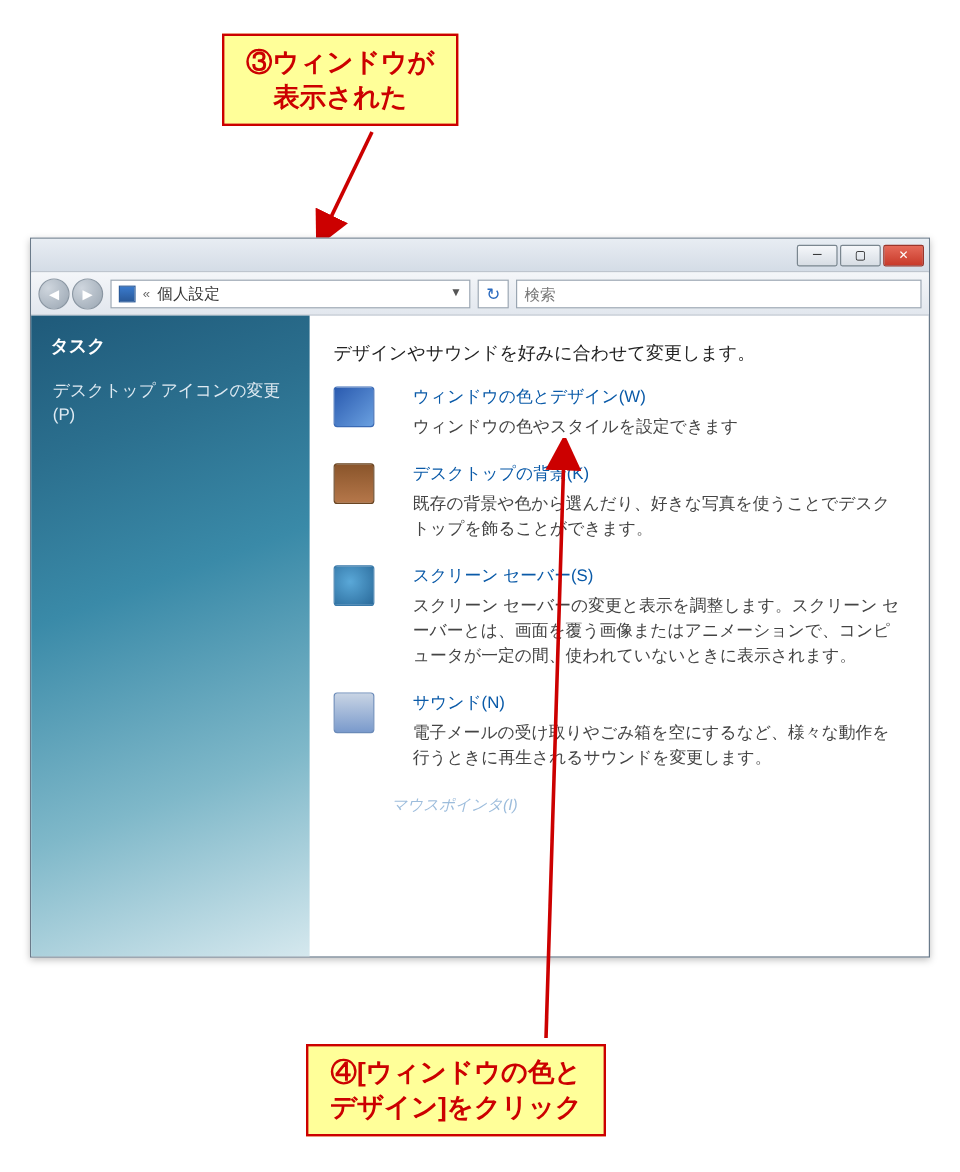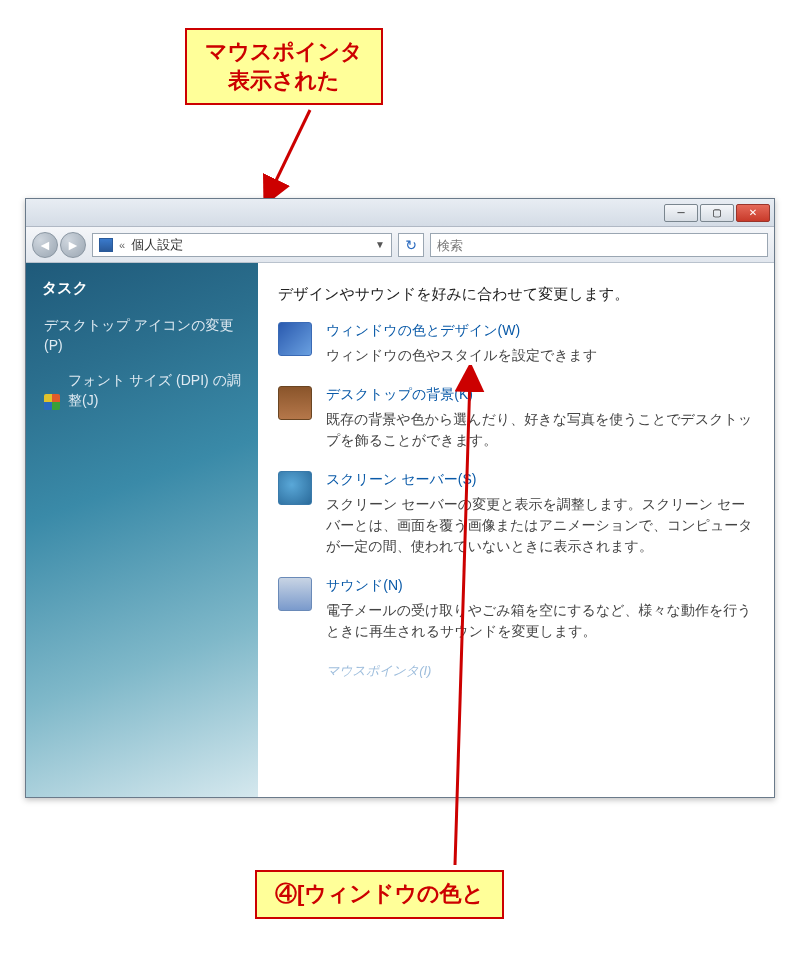--- a/index.html
+++ b/index.html
@@ -135,21 +135,21 @@
   }
   .main {
     flex: 1;
     padding: 22px 20px;
     overflow: hidden;
     color: #333;
   }
   .main-heading { font-size: 15px; margin-bottom: 18px; color:#222;}
   .opt-row {
     display: flex;
-    gap: 14px;
+    gap: 32px;
     margin-bottom: 20px;
   }
   .opt-icon {
     width: 34px; height: 34px;
     flex-shrink: 0;
     border-radius: 3px;
   }
   .ico-color { background: linear-gradient(135deg,#2a5aaf,#6aa0e0); border:1px solid #3a6ab5;}
   .ico-desktop { background: linear-gradient(#8a552b,#b5774a); border:1px solid #6a4522;}
   .ico-saver { background: radial-gradient(circle at 40% 40%, #5aa8d8, #2a6a9a); border:1px solid #3a7aaa;}
@@ -165,21 +165,21 @@
     font-size: 14px;
     color: #444;
     line-height: 1.5;
   }
   .cutoff-item { opacity:0.4; font-size:13px; color:#0a5aa8; margin-left:48px;font-style:italic; }
 </style>
 </head>
 <body>
 
 <div class="callout callout-1">
-  <div>マウスポインタ</div>
+  <div>③ウィンドウが</div>
   <div>表示された</div>
 </div>
 
 <svg class="arrow" style="left:260px; top:105px;" width="70" height="100">
   <defs>
       <marker id="ah1" markerWidth="10" markerHeight="10" refX="5" refY="5" orient="auto">
     <path d="M0,0 L10,5 L0,10 Z" fill="#cc0000"></path>
   </marker>
     </defs>
   <line x1="50" y1="5" x2="10" y2="88" stroke="#cc0000" stroke-width="3" marker-end="url(#ah1)"></line>
@@ -204,24 +204,20 @@
     </div>
     <div class="refresh-btn">↻</div>
     <div class="search-box">検索</div>
   </div>
   <div class="content">
     <div class="sidebar">
       <div class="sb-title">タスク</div>
       <div class="sb-link">
         <span>デスクトップ アイコンの変更(P)</span>
       </div>
-      <div class="sb-link">
-        <span class="icon shield-icon"></span>
-        <span>フォント サイズ (DPI) の調整(J)</span>
-      </div>
     </div>
     <div class="main">
       <div class="main-heading">デザインやサウンドを好みに合わせて変更します。</div>
 
       <div class="opt-row">
         <div class="opt-icon ico-color"></div>
         <div class="opt-text">
           <div class="opt-title">ウィンドウの色とデザイン(W)</div>
           <div class="opt-desc">ウィンドウの色やスタイルを設定できます</div>
         </div>
@@ -260,13 +256,14 @@
   <defs>
       <marker id="ah2" markerWidth="10" markerHeight="10" refX="5" refY="5" orient="auto">
     <path d="M0,0 L10,5 L0,10 Z" fill="#cc0000"></path>
   </marker>
     </defs>
   <line x1="35" y1="500" x2="50" y2="12" stroke="#cc0000" stroke-width="3" marker-end="url(#ah2)"></line>
 </svg>
 
 <div class="callout callout-2">
   <div>④[ウィンドウの色と</div>
+  <div>デザイン]をクリック</div>
 </div>
 
 </body></html>

